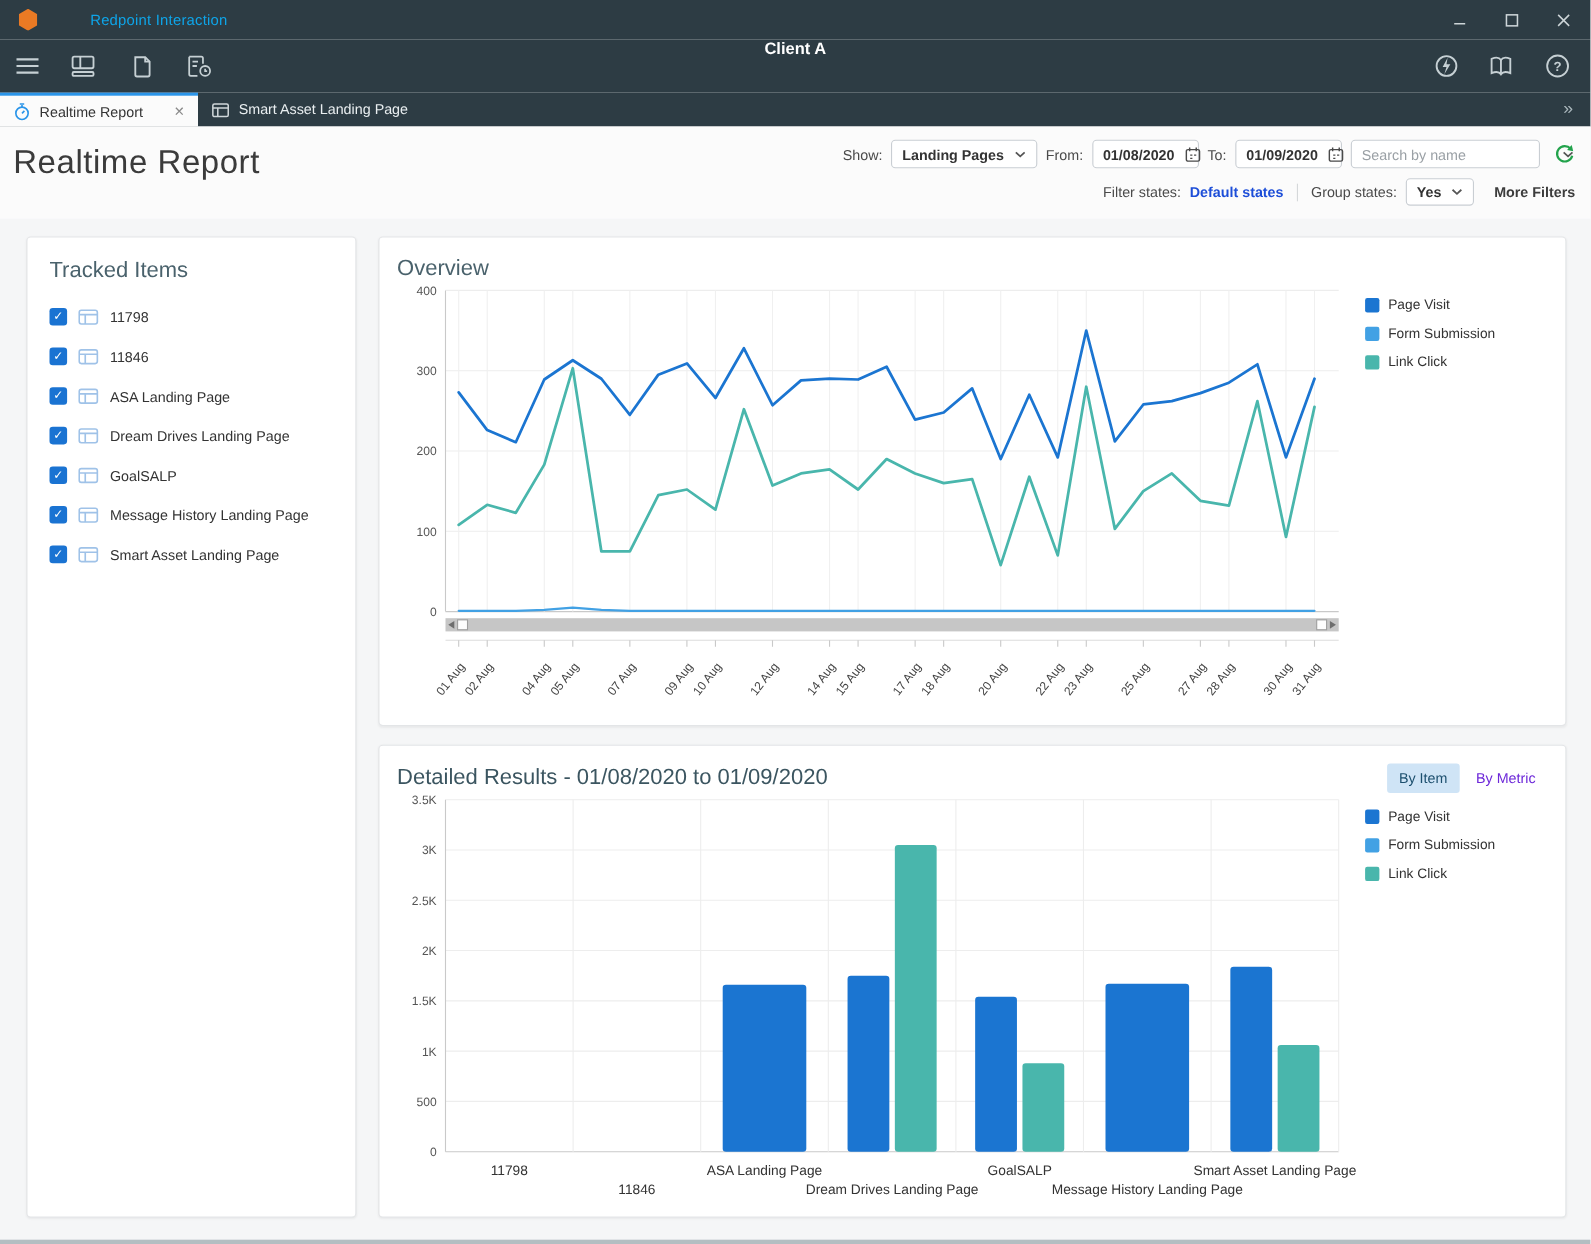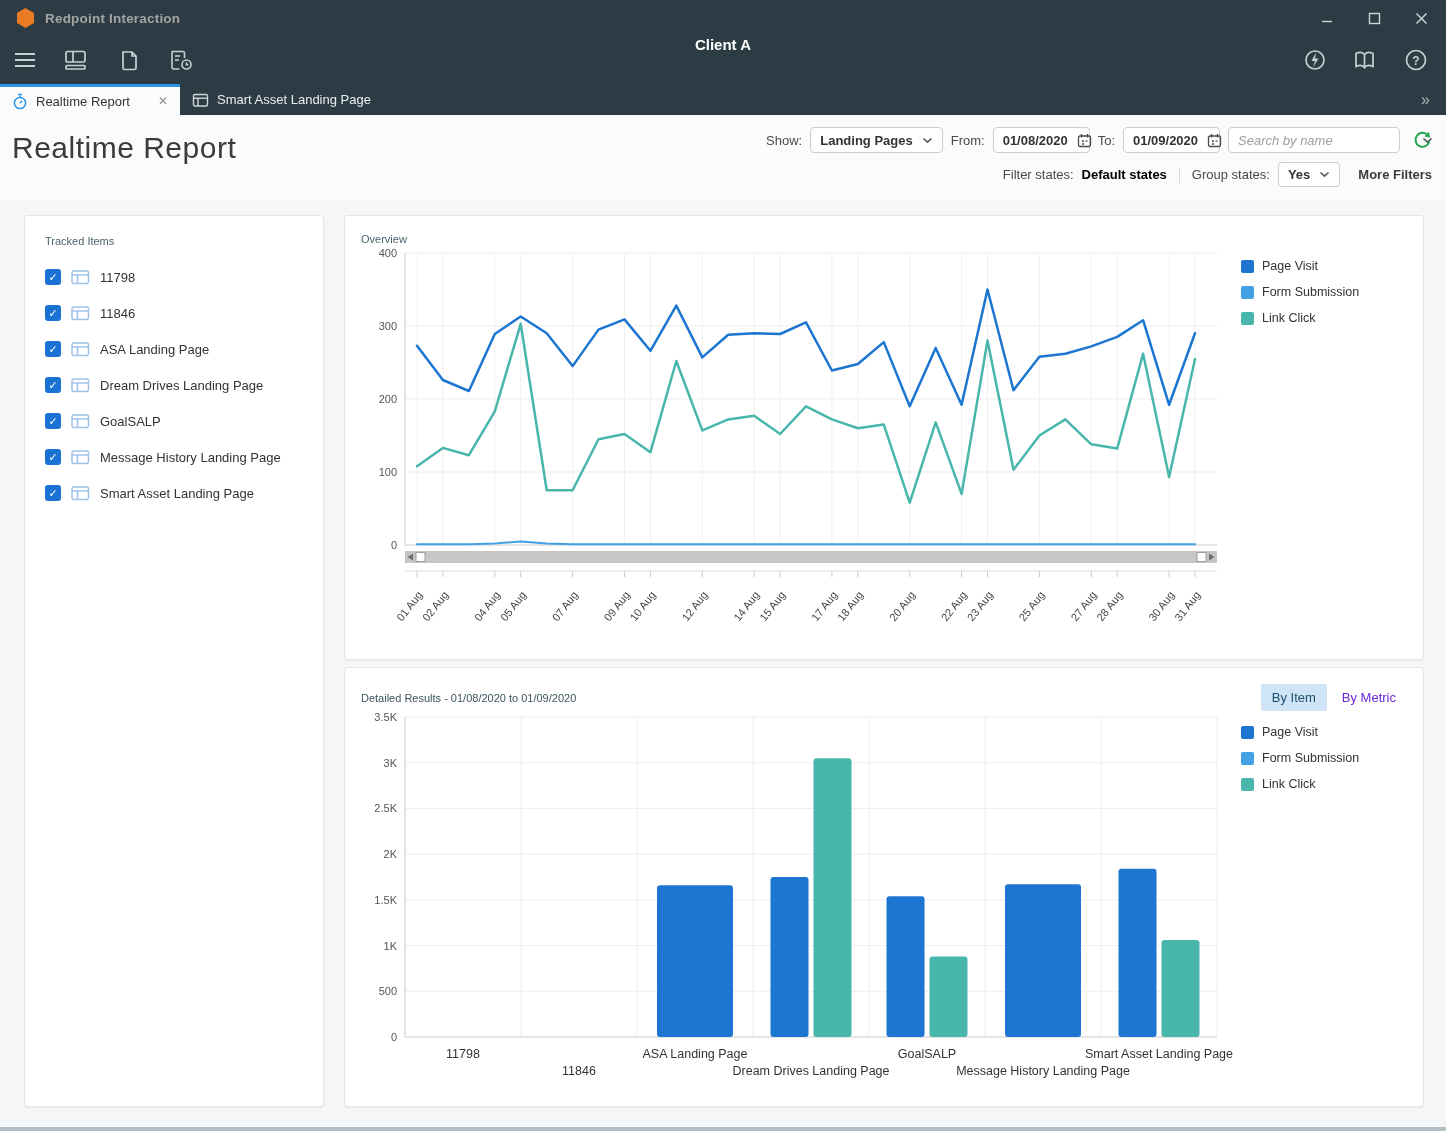--- a/index.html
+++ b/index.html
@@ -3,21 +3,21 @@
 <meta charset="utf-8">
 <style>
   * { margin:0; padding:0; box-sizing:border-box; }
   html,body { width:1446px; height:1131px; }
   body { font-family:"Liberation Sans", sans-serif; background:#f5f6f7; overflow:hidden; }
   .window { width:1446px; height:1131px; display:flex; flex-direction:column; background:#f5f6f7; }
 
   
   .titlebar { height:36px; background:#2d3c44; display:flex; align-items:center; padding:0 12px; flex:none; }
   .logo { width:17px; height:20px; background:#ea7a24; clip-path:polygon(50% 0,100% 25%,100% 75%,50% 100%,0 75%,0 25%); margin:0 11px 0 5px; }
-  .apptitle { color:#a3a3a3; font-size:13.5px; font-weight:bold; letter-spacing:.2px; }
+  .apptitle { color:#0ea5e9; font-size:13.5px; font-weight:normal; letter-spacing:.2px;margin-left:37px; }
   .wincontrols { margin-left:auto; display:flex; gap:34px; align-items:center; padding-right:6px; }
   .winbtn { display:flex; align-items:center; cursor:default; }
 
   
   .toolbar { height:48px; background:#2d3c44; display:flex; padding:0 14px; position:relative; flex:none; }
   .tbleft { display:flex; gap:28px; align-items:center; z-index:1; }
   .tbright { margin-left:auto; display:flex; gap:26px; align-items:center; z-index:1; padding-right:4px; }
   .center-title { position:absolute; left:0; right:0; text-align:center; color:#fff; font-weight:bold; font-size:15px; }
 
   
@@ -30,38 +30,38 @@
 
   
   .pagehead { background:#fbfbfb; padding:8px 14px 12px 12px; display:flex; justify-content:space-between; flex:none; }
   .pagetitle { font-size:30px; font-weight:400; color:#3b3b3b; letter-spacing:.5px; margin-top:8px; }
   .filters { display:flex; flex-direction:column; gap:9px; align-items:flex-end; padding-top:4px; }
   .frow { display:flex; align-items:center; gap:8px; font-size:13px; color:#4a4a4a; }
   .select, .datebox, .searchbox { border:1px solid #c9ced3; border-radius:4px; background:#fff; height:26px; display:flex; align-items:center; gap:9px; padding:0 9px; }
   .select .val, .datebox .val { font-weight:bold; color:#333; font-size:13px; }
   .datebox { width:97px; } .datebox .val { flex:1; }
   .searchbox { width:172px; gap:6px; }
-  .searchbox input { border:none; outline:none; flex:1; font-size:13px; color:#0c4a6e; background:transparent;font-style:italic; }
+  .searchbox input { border:none; outline:none; flex:1; font-size:13px; color:#0c4a6e; background:transparent; }
   .searchbox input::placeholder { color:#9aa0a5; }
   .flabel { color:#4a4a4a; }
-  .fsvalue { font-weight:bold; color:#000000; }
+  .fsvalue { font-weight:bold; color:#1d4ed8; }
   .vdiv { width:1px; height:16px; background:#d5d8da; margin:0 4px; }
   .morefilters { font-weight:bold; color:#3c3c3c; margin-left:10px; }
   .selsmall { height:25px; }
 
   
   .main { flex:1; display:flex; gap:20px; padding:16px 22px 20px 24px; background:#f5f6f7; min-height:0; }
   .card { background:#fff; border:1px solid #e3e5e7; border-radius:4px; box-shadow:0 1px 2px rgba(0,0,0,.05); }
-  .cardtitle { font-size:11px; color:#4a626c; }
+  .cardtitle { font-size:20px; color:#4a626c; }
   .tracked { width:300px; flex:none; padding:19px 20px; }
   .titem { display:flex; align-items:center; gap:10px; height:36px; font-size:13px; color:#333; }
   #tracked-list { margin-top:12px; }
   .checkbox { width:16px; height:16px; background:#1a73d2; border-radius:3px; color:#fff; font-size:11px; line-height:16px; text-align:center; flex:none; }
 
-  .rightcol { flex:1; display:flex; flex-direction:column; gap:7px; min-width:0; }
+  .rightcol { flex:1; display:flex; flex-direction:column; gap:17px; min-width:0; }
   .overviewcard { height:445px; padding:17px 16px 8px 16px; }
   .detailcard { flex:1; padding:16px 16px 8px 16px; }
   .chartrow { display:flex; }
   .legend { width:158px; padding-top:14px; display:flex; flex-direction:column; gap:12px; font-size:12.5px; color:#333; }
   .legenditem { display:flex; align-items:center; gap:8px; }
   .swatch { width:13px; height:13px; border-radius:2px; flex:none; }
   .dethead { display:flex; justify-content:space-between; align-items:center; }
   .dethead .cardtitle { color:#3b5560; }
   .switch { display:flex; gap:4px; align-items:center; font-size:13px;justify-content:space-between; }
   .byitem { background:#cfe4f6; color:#1c4f6e; padding:6px 11px; border-radius:3px; }

